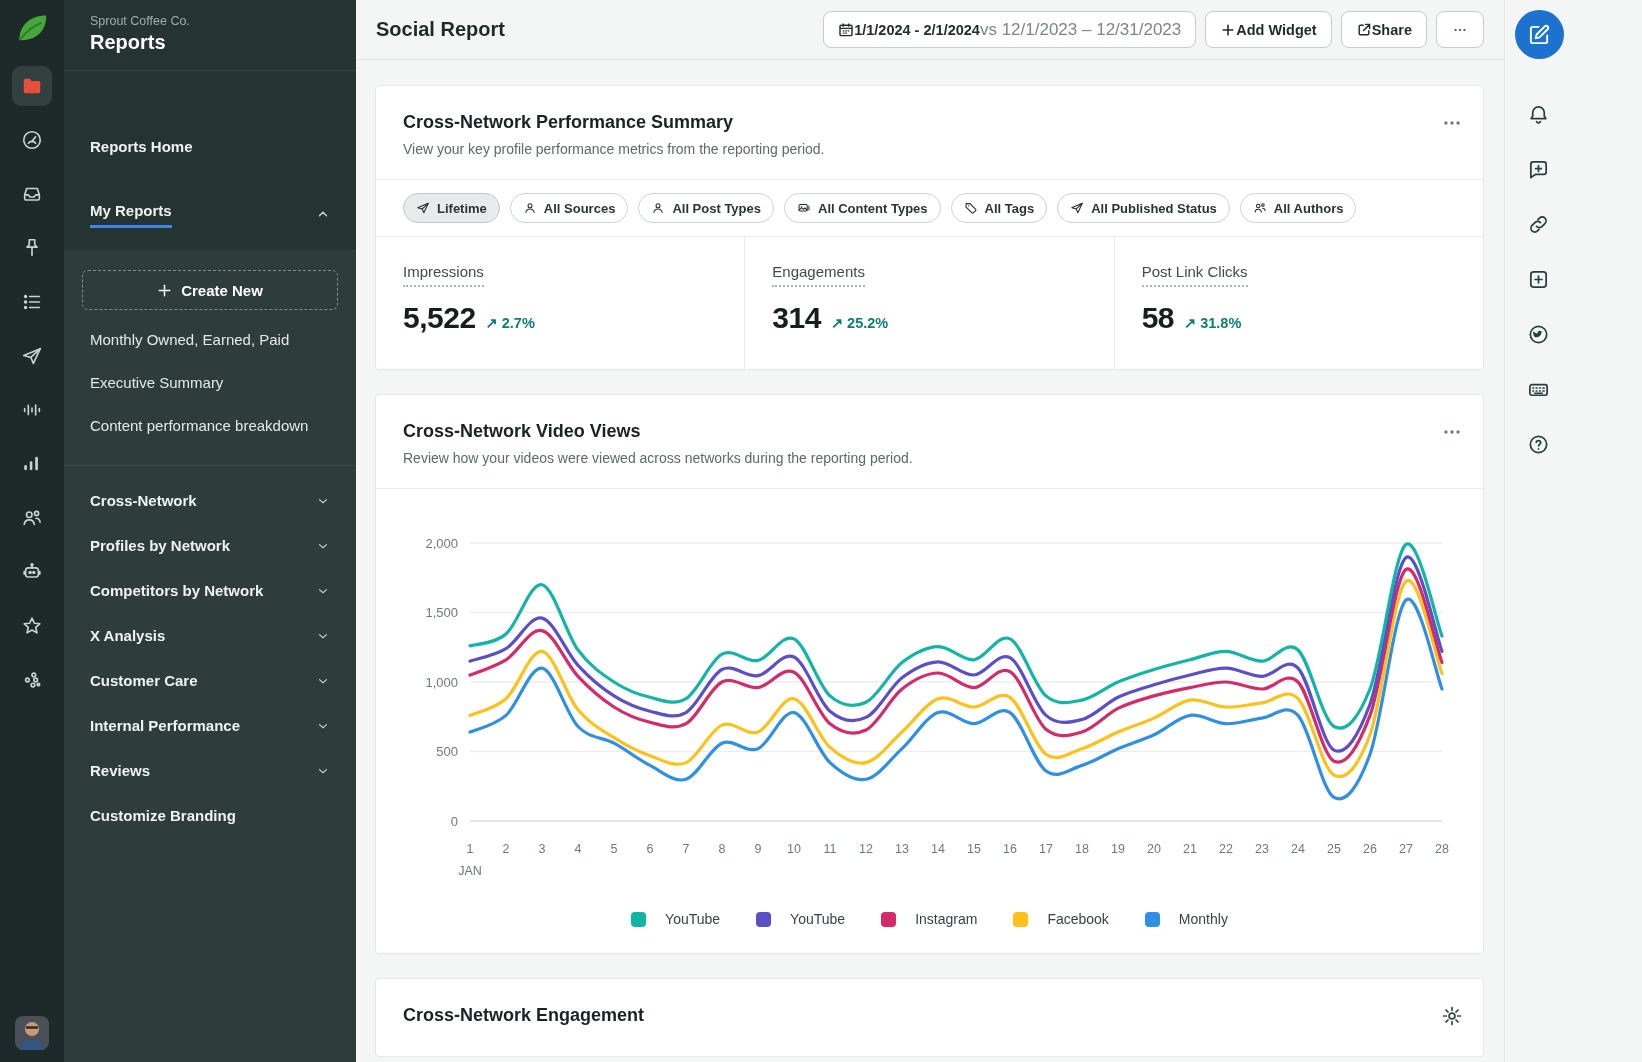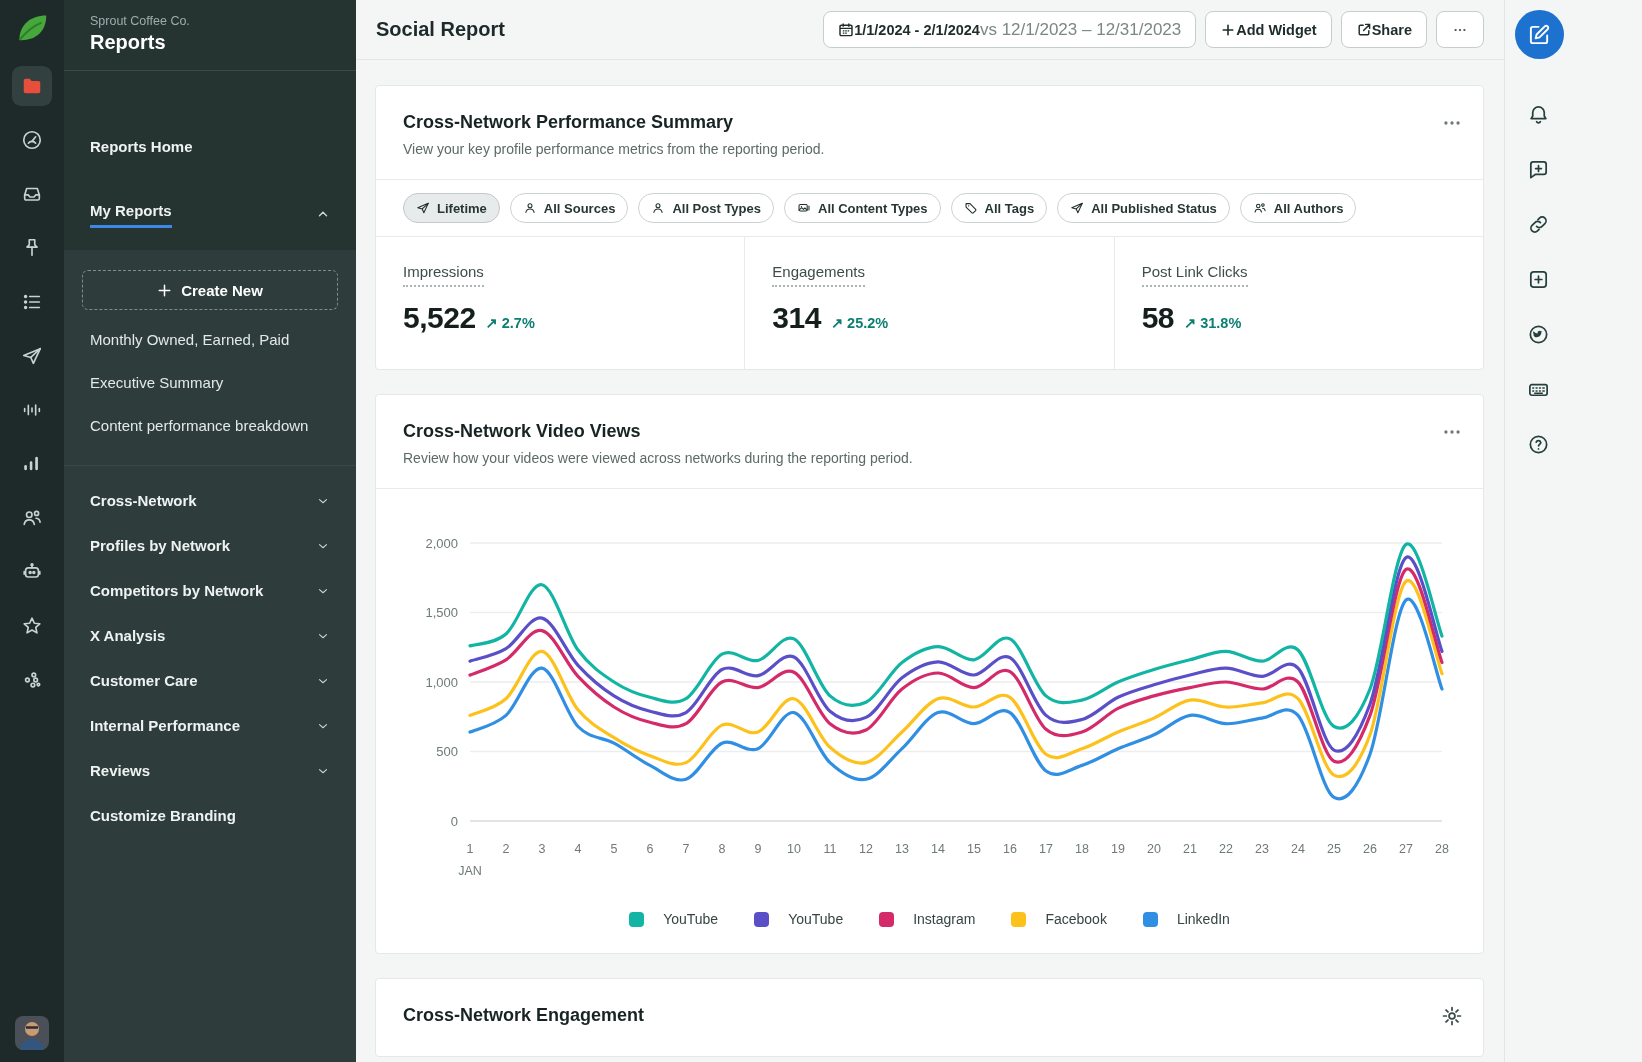--- a/index.html
+++ b/index.html
@@ -519,21 +519,21 @@
             <div class="legend-item">
               <span class="legend-swatch" style="background:#d52a6a"></span>
               <span>Instagram</span>
             </div>
             <div class="legend-item">
               <span class="legend-swatch" style="background:#fcc21b"></span>
               <span>Facebook</span>
             </div>
             <div class="legend-item">
               <span class="legend-swatch" style="background:#308fe3"></span>
-              <span>LinkedIn</span>
+              <span>Monthly</span>
             </div>
           </div>
       </section>
 
       <section class="card" style="margin-bottom:0;">
         <div class="card-head">
           <div class="card-title">Cross-Network Engagement</div>
           <button class="card-more">
             <span style="display:flex">
                 <svg viewBox="0 0 24 24" fill="none" stroke="#3a4847" stroke-width="1.9">

